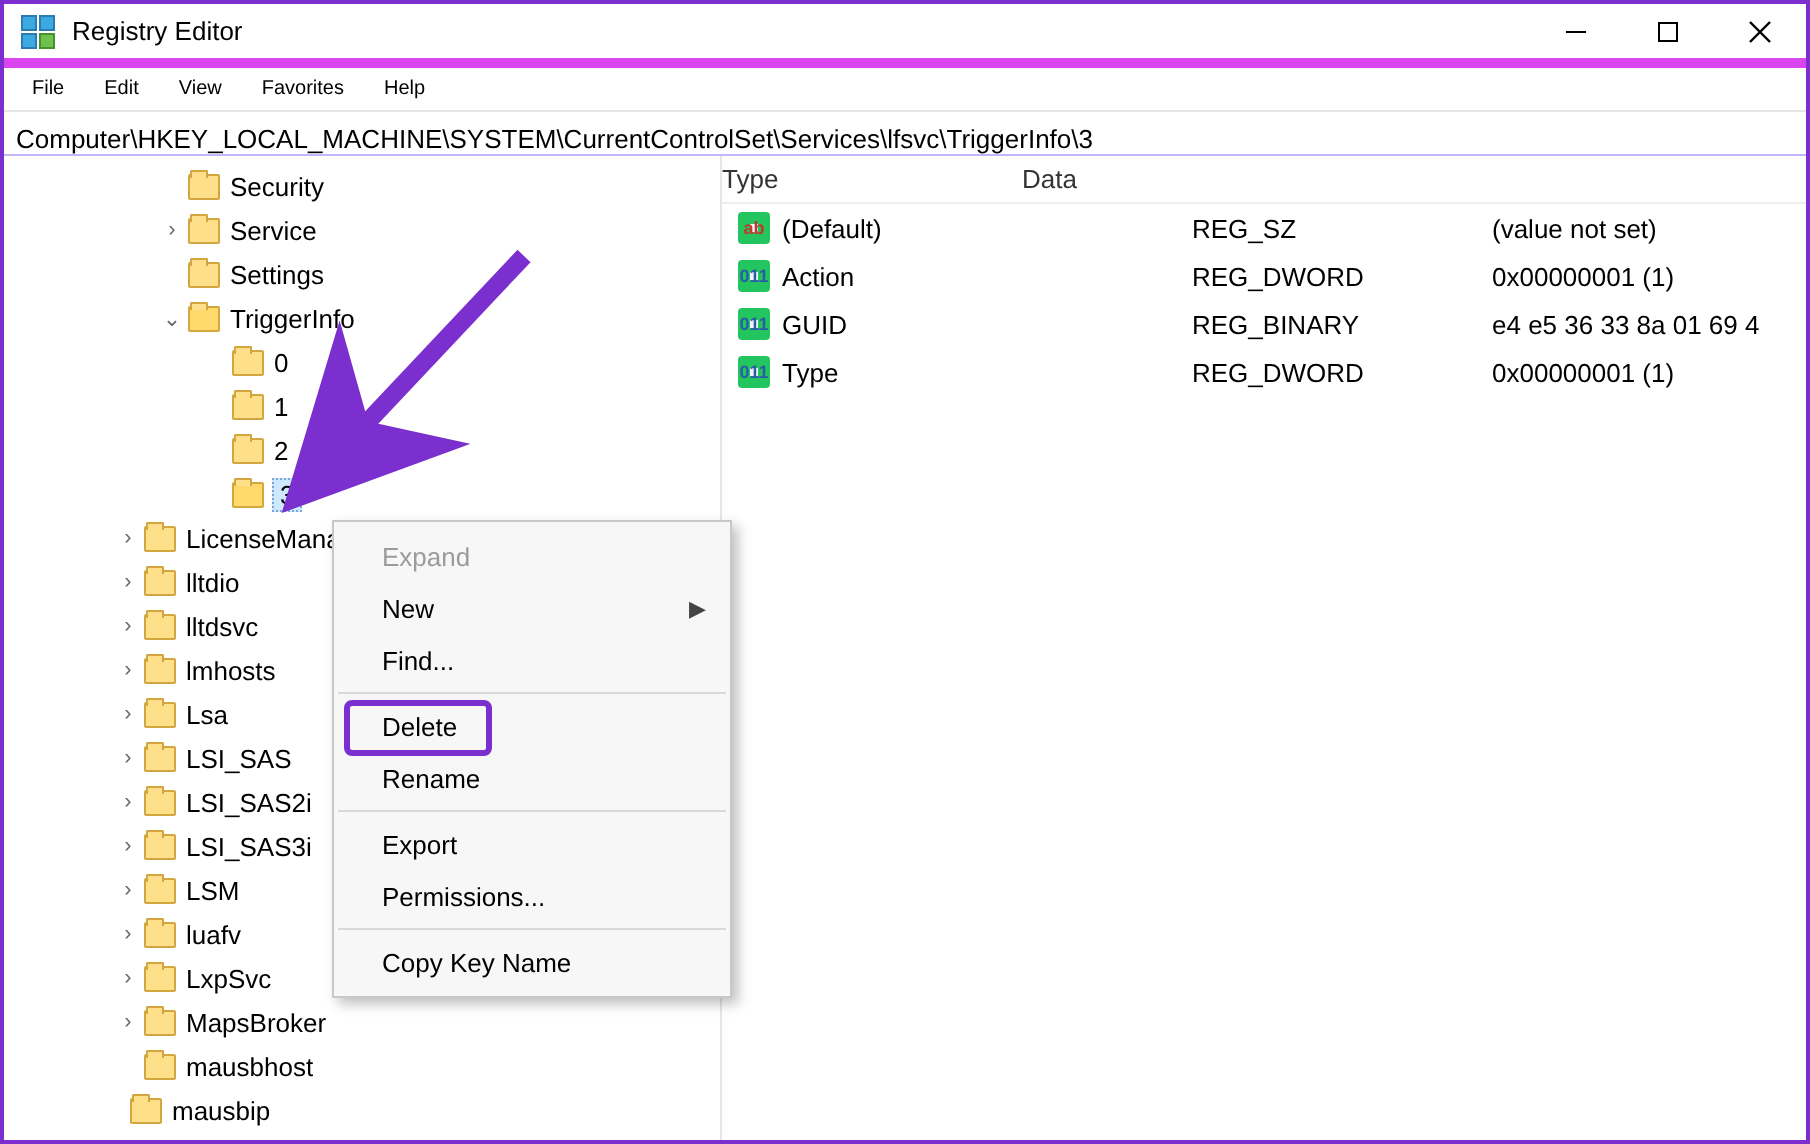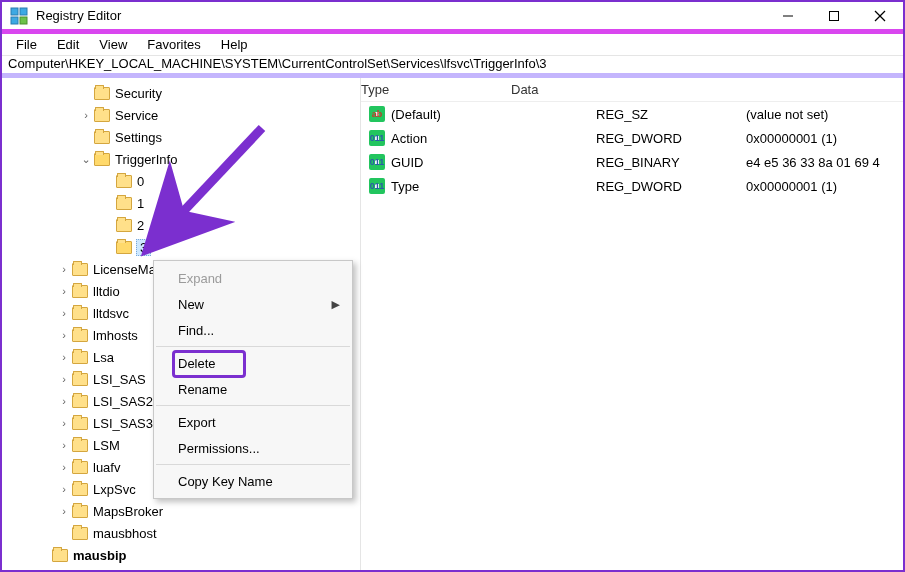--- a/index.html
+++ b/index.html
@@ -26,31 +26,31 @@
   .titlebar .title { flex: 1; font-size: 13px; }
   .winbtns { display: flex; height: 100%; }
   .winbtn { width: 46px; display: flex; align-items: center; justify-content: center; font-size: 14px; }
   
   .menubar {
     height: 22px;
     display: flex;
     align-items: center;
     padding: 0 4px;
     border-bottom: 1px solid #e5e5e5;
-    font-size: 13px;
+    font-size: 10px;
   }
   .menuitem { padding: 2px 10px; }
   
   .addressbar {
     height: 22px;
     display: flex;
-    align-items: flex-start;
+    align-items: flex-end;
     padding: 0 6px;
     font-size: 13px;
-    border-bottom: 5px solid #c4b5fd;
+    border-bottom: 1px solid #c4b5fd;
     white-space: nowrap;
   }
   
   .main {
     display: flex;
     height: calc(100% - 32px - 22px - 22px);
     position: relative;
   }
   .tree {
     width: 359px;
@@ -100,21 +100,21 @@
     display: inline-flex; align-items: center; justify-content: center;
     font-size: 9px; font-weight: bold; color: #c0392b;
   }
   .vicon.bin { color: #2a5ca8; }
   .vname { width: 205px; }
   .vtype { width: 150px; }
   .vdata { flex: 1; white-space: nowrap; overflow: hidden; }
   
   .ctxmenu {
     position: absolute;
-    left: 151px; top: 258px;
+    left: 164px; top: 258px;
     width: 200px;
     background: #f7f7f7;
     border: 1px solid #c8c8c8;
     box-shadow: 3px 3px 6px rgba(0,0,0,0.25);
     padding: 4px 0;
     font-size: 13px;
     z-index: 10;
   }
   .ctxitem { height: 26px; display: flex; align-items: center; padding: 0 24px; position: relative; }
   .ctxitem.disabled { color: #9b9b9b; }
@@ -274,21 +274,21 @@
       <div class="li" style="padding-left: 56px;">
         <span class="exp">›</span>
         <span class="folder"></span>
         <span>MapsBroker</span>
       </div>
       <div class="li" style="padding-left: 56px;">
         <span class="exp"></span>
         <span class="folder"></span>
         <span>mausbhost</span>
       </div>
-      <div class="li" style="padding-left: 36px; font-weight: bold;">
+      <div class="li" style="padding-left: 49px;">
         <span class="exp"></span>
         <span class="folder"></span>
         <span>mausbip</span>
       </div>
     </div>
   <div class="values">
     <div class="cols">
       <div class="col-type">Type</div>
       <div class="col-data">Data</div>
     </div>

